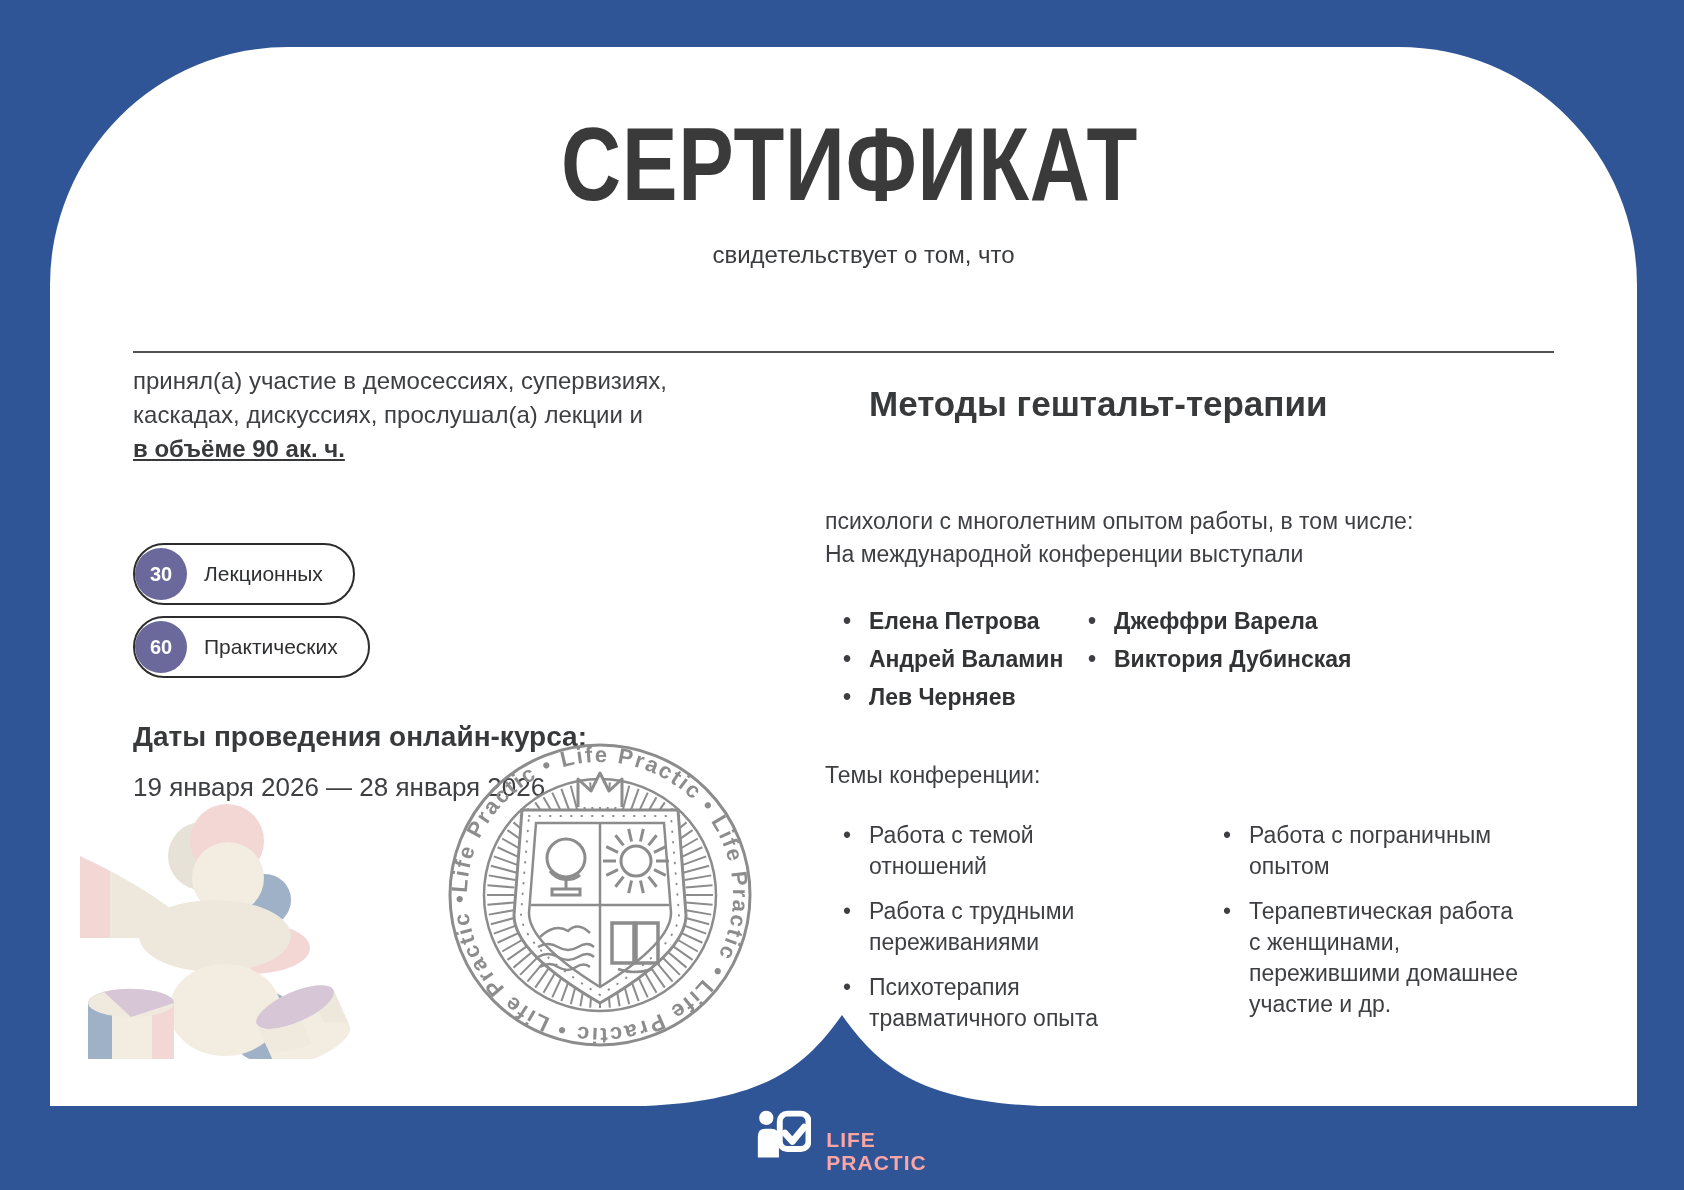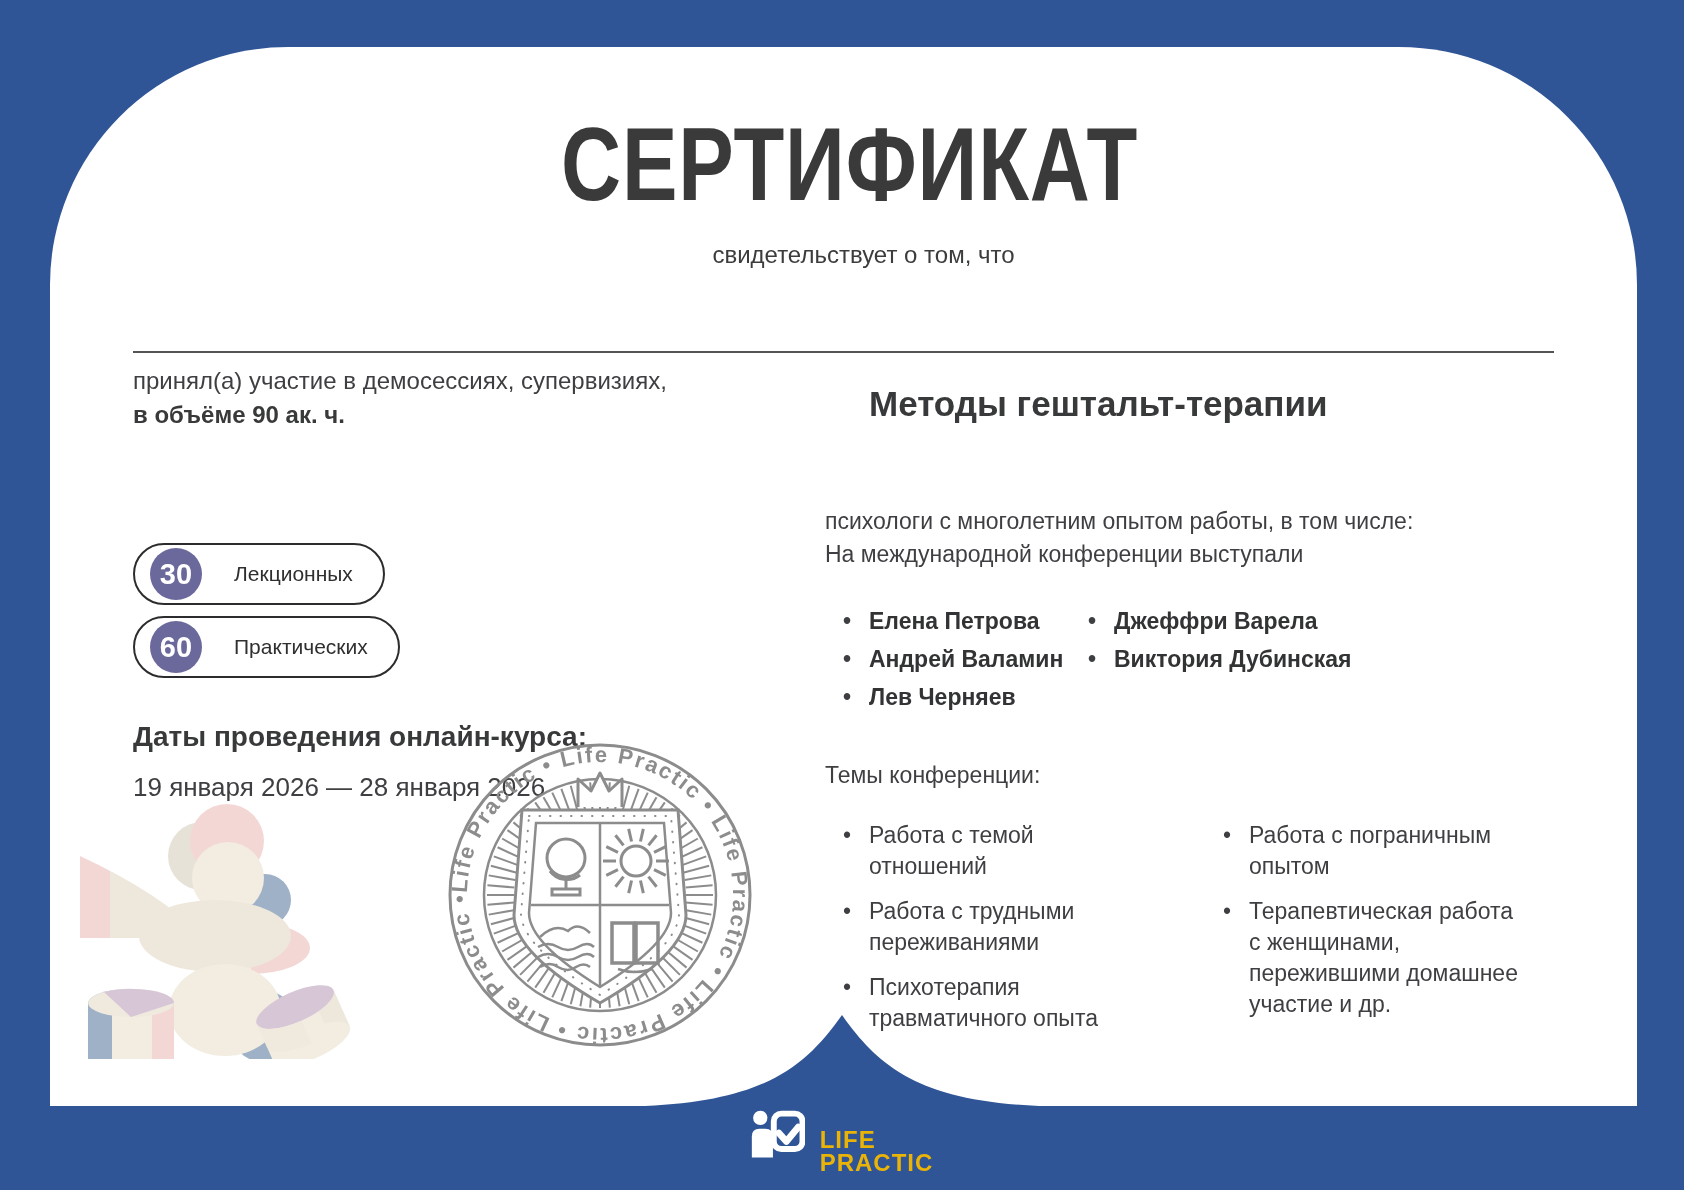--- a/index.html
+++ b/index.html
@@ -30,32 +30,32 @@
 
   .cert-subtitle {
     position:absolute; left:0; top:241px; width:100%;
     text-align:center; font-size:24px; color:#3B3C3E;padding-left:43px;
   }
 
   .rule { position:absolute; left:133px; top:351px; width:1421px; height:2px; background:#535355; }
 
   
   .participation { position:absolute; left:133px; top:364px; width:580px; font-size:24px; line-height:34px; color:#3E3F42; }
-  .participation .bold-line { font-weight:bold; color:#38393B; }
+  .participation .bold-line { font-weight:bold; color:#38393B;text-decoration:underline; }
 
   .badges { position:absolute; left:133px; top:543px; }
   .badge-pill {
     display:flex; align-items:center;
     border:2.5px solid #2C2C2E; border-radius:34px;
     height:62px; margin-bottom:11px; width:max-content;
     background:#FFFFFF;
   }
   .badge-circle {
-    width:52px; height:52px; margin:15px; border-radius:50%;
-    background:#6B689B; color:#FFFFFF; font-weight:bold; font-size:29px;
+    width:52px; height:52px; margin:0; border-radius:50%;
+    background:#6B689B; color:#FFFFFF; font-weight:bold; font-size:20px;
     display:flex; align-items:center; justify-content:center;
   }
   .badge-label { font-size:21px; color:#2E2F31; padding:0 30px 0 17px; }
 
   .dates-heading { position:absolute; left:133px; top:721px; font-size:28px; font-weight:bold; color:#38393B; }
   .dates-range   { position:absolute; left:133px; top:772px; font-size:26px; color:#3E3F42; }
 
   
   .course-title {
     position:absolute; left:869px; top:381px; width:720px;
@@ -82,41 +82,42 @@
   
   .seal { position:absolute; left:400px; top:695px; width:400px; height:400px; }
   .illustration { position:absolute; left:65px; top:778px; width:335px; height:281px; }
   .peak-svg { position:absolute; left:0; top:1014px; width:1684px; height:92px; }
 
   
   .logo {
     position:absolute; left:0; top:1092px; width:100%;
     display:flex; justify-content:center; align-items:center; gap:15px;
   }
-  .logo-text { color:#eab308; font-weight:bold; font-size:24px; line-height:23px; letter-spacing:1px;margin-top:36px; }
+  .logo-text { color:#fca5a5; font-weight:bold; font-size:21px; line-height:23px; letter-spacing:1px;margin-top:36px; }
 </style>
 </head>
 <body>
 
 <div class="stage">
 
   <div class="card">
 
     
   </div>
 
   <div class="cert-title">
     <span class="squeeze">СЕРТИФИКАТ</span>
   </div>
   <div class="cert-subtitle">свидетельствует о том, что</div>
 
   <div class="rule"></div>
 
   <div class="participation">
     <div>принял(а) участие в демосессиях, супервизиях,</div>
+    <div>каскадах, дискуссиях, прослушал(а) лекции и</div>
     <div class="bold-line">в объёме 90 ак. ч.</div>
   </div>
 
   <div class="badges">
     <div class="badge-pill">
       <div class="badge-circle">30</div>
       <div class="badge-label">Лекционных</div>
     </div>
     <div class="badge-pill">
       <div class="badge-circle">60</div>

